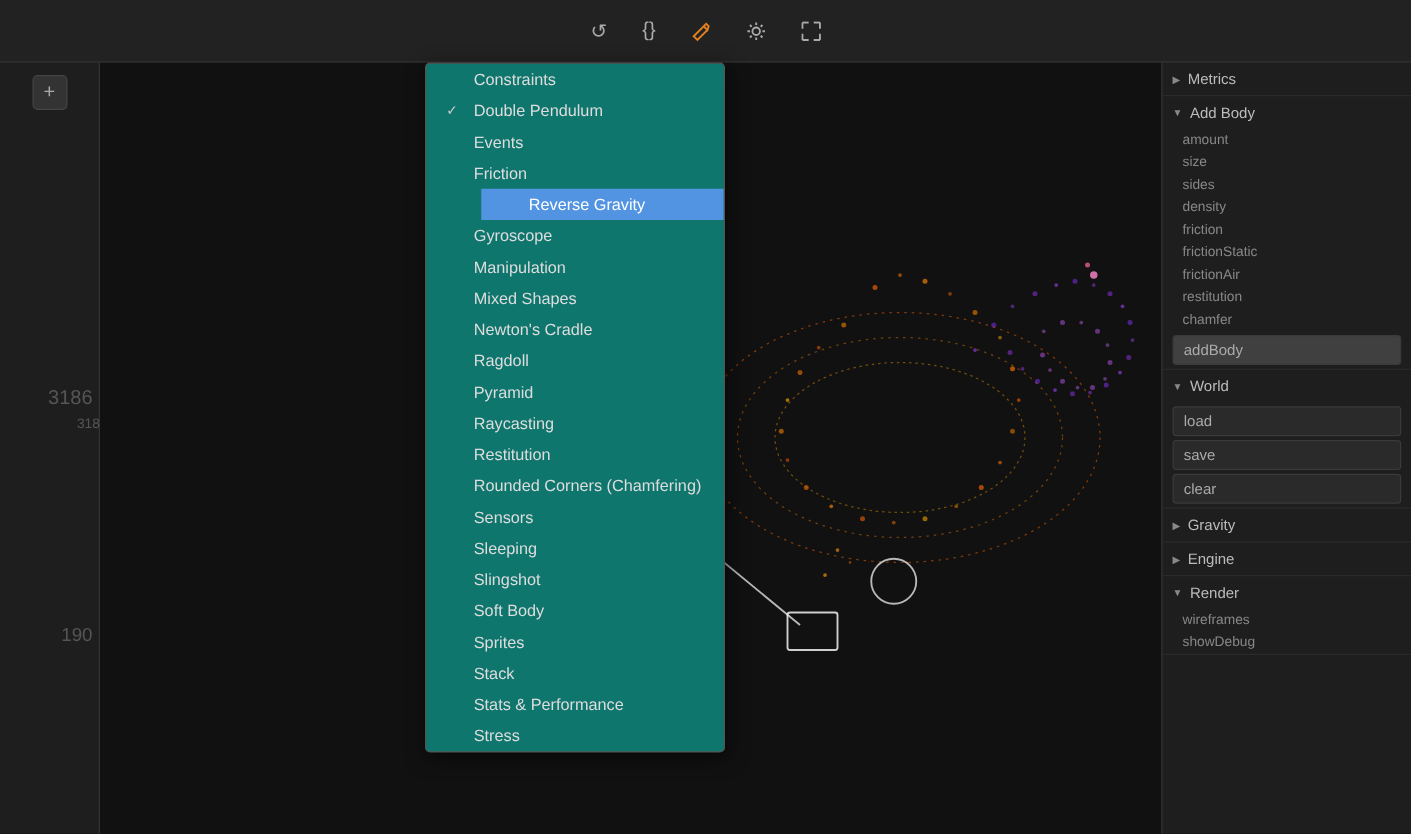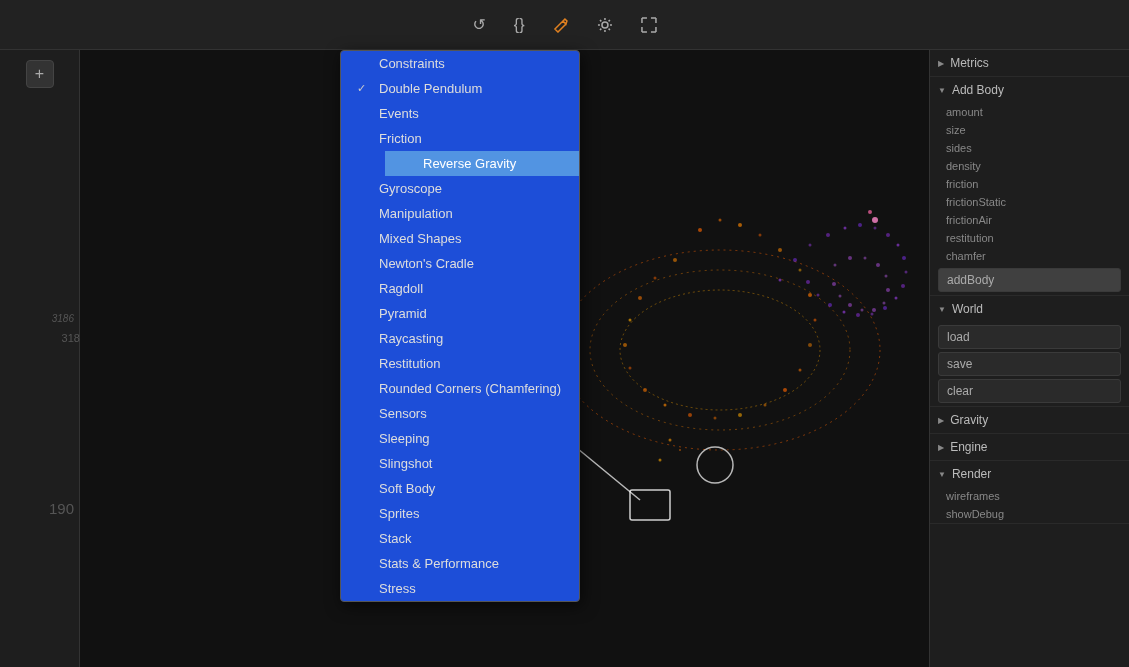--- a/index.html
+++ b/index.html
@@ -147,21 +147,21 @@
       font-size: 11px;
       cursor: default;
     }
 
     
     .dropdown-overlay {
       position: absolute;
       top: 50px;
       left: 340px;
       width: 240px;
-      background: #1d4ed8;
+      background: #0f766e;
       border: 1px solid #555;
       border-radius: 4px;
       z-index: 100;
       box-shadow: 2px 4px 16px rgba(0,0,0,0.6);
       overflow-y: auto;
       max-height: 570px;
     }
     .dropdown-item {
       padding: 5px 16px;
       cursor: pointer;
@@ -219,21 +219,21 @@
       </svg>
     </button>
   </div>
 </div>
 
 <div class="left-sidebar">
   <button class="add-btn">+</button>
 </div>
 
 <div style="position:absolute;left:0;top:310px;width:78px;text-align:right;padding-right:4px;">
-  <span style="font-size:10px;color:#555;font-style:italic;">3186</span>
+  <span style="font-size:16px;color:#555;">3186</span>
 </div>
 <div style="position:absolute;left:0;top:330px;width:90px;text-align:right;padding-right:4px;">
   <span style="font-size:11px;color:#555;">3187</span>
 </div>
 <div style="position:absolute;left:0;top:500px;width:78px;text-align:right;padding-right:4px;">
   <span style="font-size:15px;color:#555;">190</span>
 </div>
 
 <div class="canvas-area">
   <div class="canvas-content">

